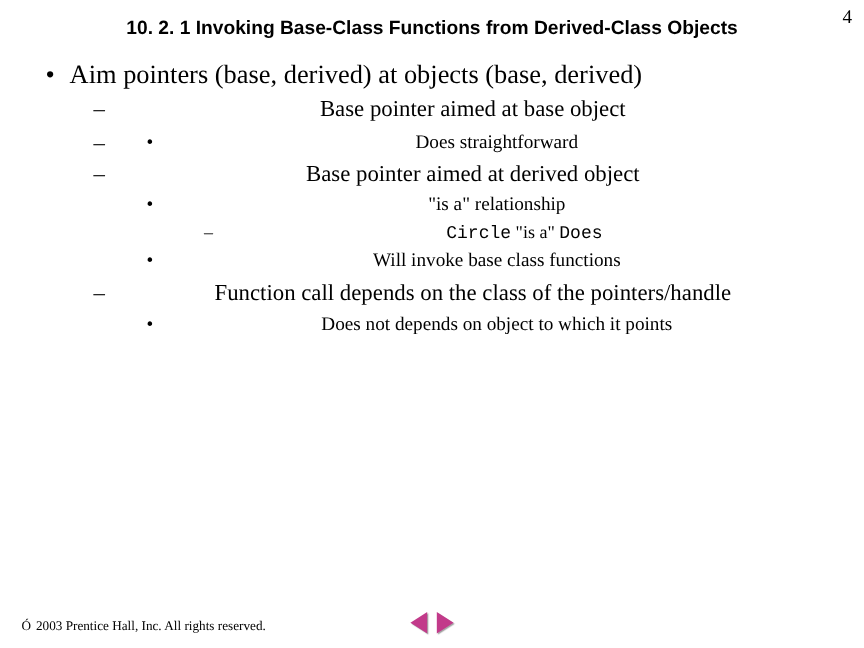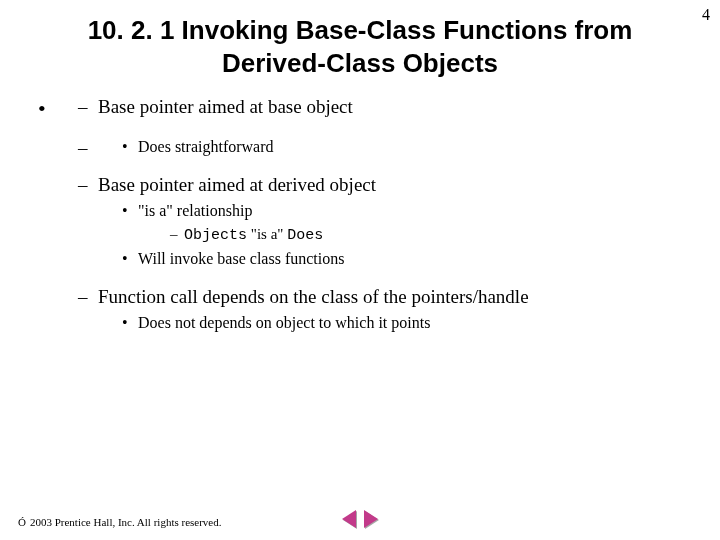--- a/index.html
+++ b/index.html
@@ -15,21 +15,21 @@
   }
   .page-number {
     position: absolute;
     top: 6px;
     right: 10px;
     font-size: 16px;
   }
   .title {
     font-family: Arial, Helvetica, sans-serif;
     font-weight: bold;
-    font-size: 26px;
+    font-size: 16px;
     text-align: center;
     margin: 14px 70px 14px 70px;
     line-height: 1.25;
   }
   .content {
     margin: 0 30px 0 30px;
   }
   ul.lvl1 {
     list-style: none;
     padding-left: 0;
@@ -52,21 +52,22 @@
   ul.lvl2 {
     list-style: none;
     padding-left: 20px;
     margin: 4px 0 4px 0;
   }
   ul.lvl2 > li {
     position: relative;
     padding-left: 20px;
     font-size: 19px;
     line-height: 1.3;
-    margin: 16px 0;
+    margin: 4px 0;
+    text-align: center;
   }
   ul.lvl2 > li::before {
     content: "–";
     position: absolute;
     left: 0;
     top: 0;
   }
   ul.lvl3 {
     list-style: none;
     padding-left: 24px;
@@ -150,35 +151,36 @@
 </head>
 <body>
 
 <div class="page-number">4</div>
 
 <div class="title">10. 2. 1 Invoking Base-Class Functions from Derived-Class Objects</div>
 
 <div class="content">
   <ul class="lvl1">
     <li>
+      <span>Aim pointers (base, derived) at objects (base, derived)</span>
       <ul class="lvl2">
         <li>Base pointer aimed at base object</li>
         <li>
           <ul class="lvl3">
             <li>Does straightforward</li>
           </ul>
         </li>
         <li>
           <span>Base pointer aimed at derived object</span>
           <ul class="lvl3">
             <li>
               <span>"is a" relationship</span>
               <ul class="lvl4">
                 <li>
-                  <span class="mono">Objects</span><span> "is a" </span><span class="mono">Does</span>
+                  <span class="mono">Circle</span><span> "is a" </span><span class="mono">Does</span>
                 </li>
               </ul>
             </li>
             <li>Will invoke base class functions</li>
           </ul>
         </li>
         <li>
           <span>Function call depends on the class of the pointers/handle</span>
           <ul class="lvl3">
             <li>Does not depends on object to which it points</li>

